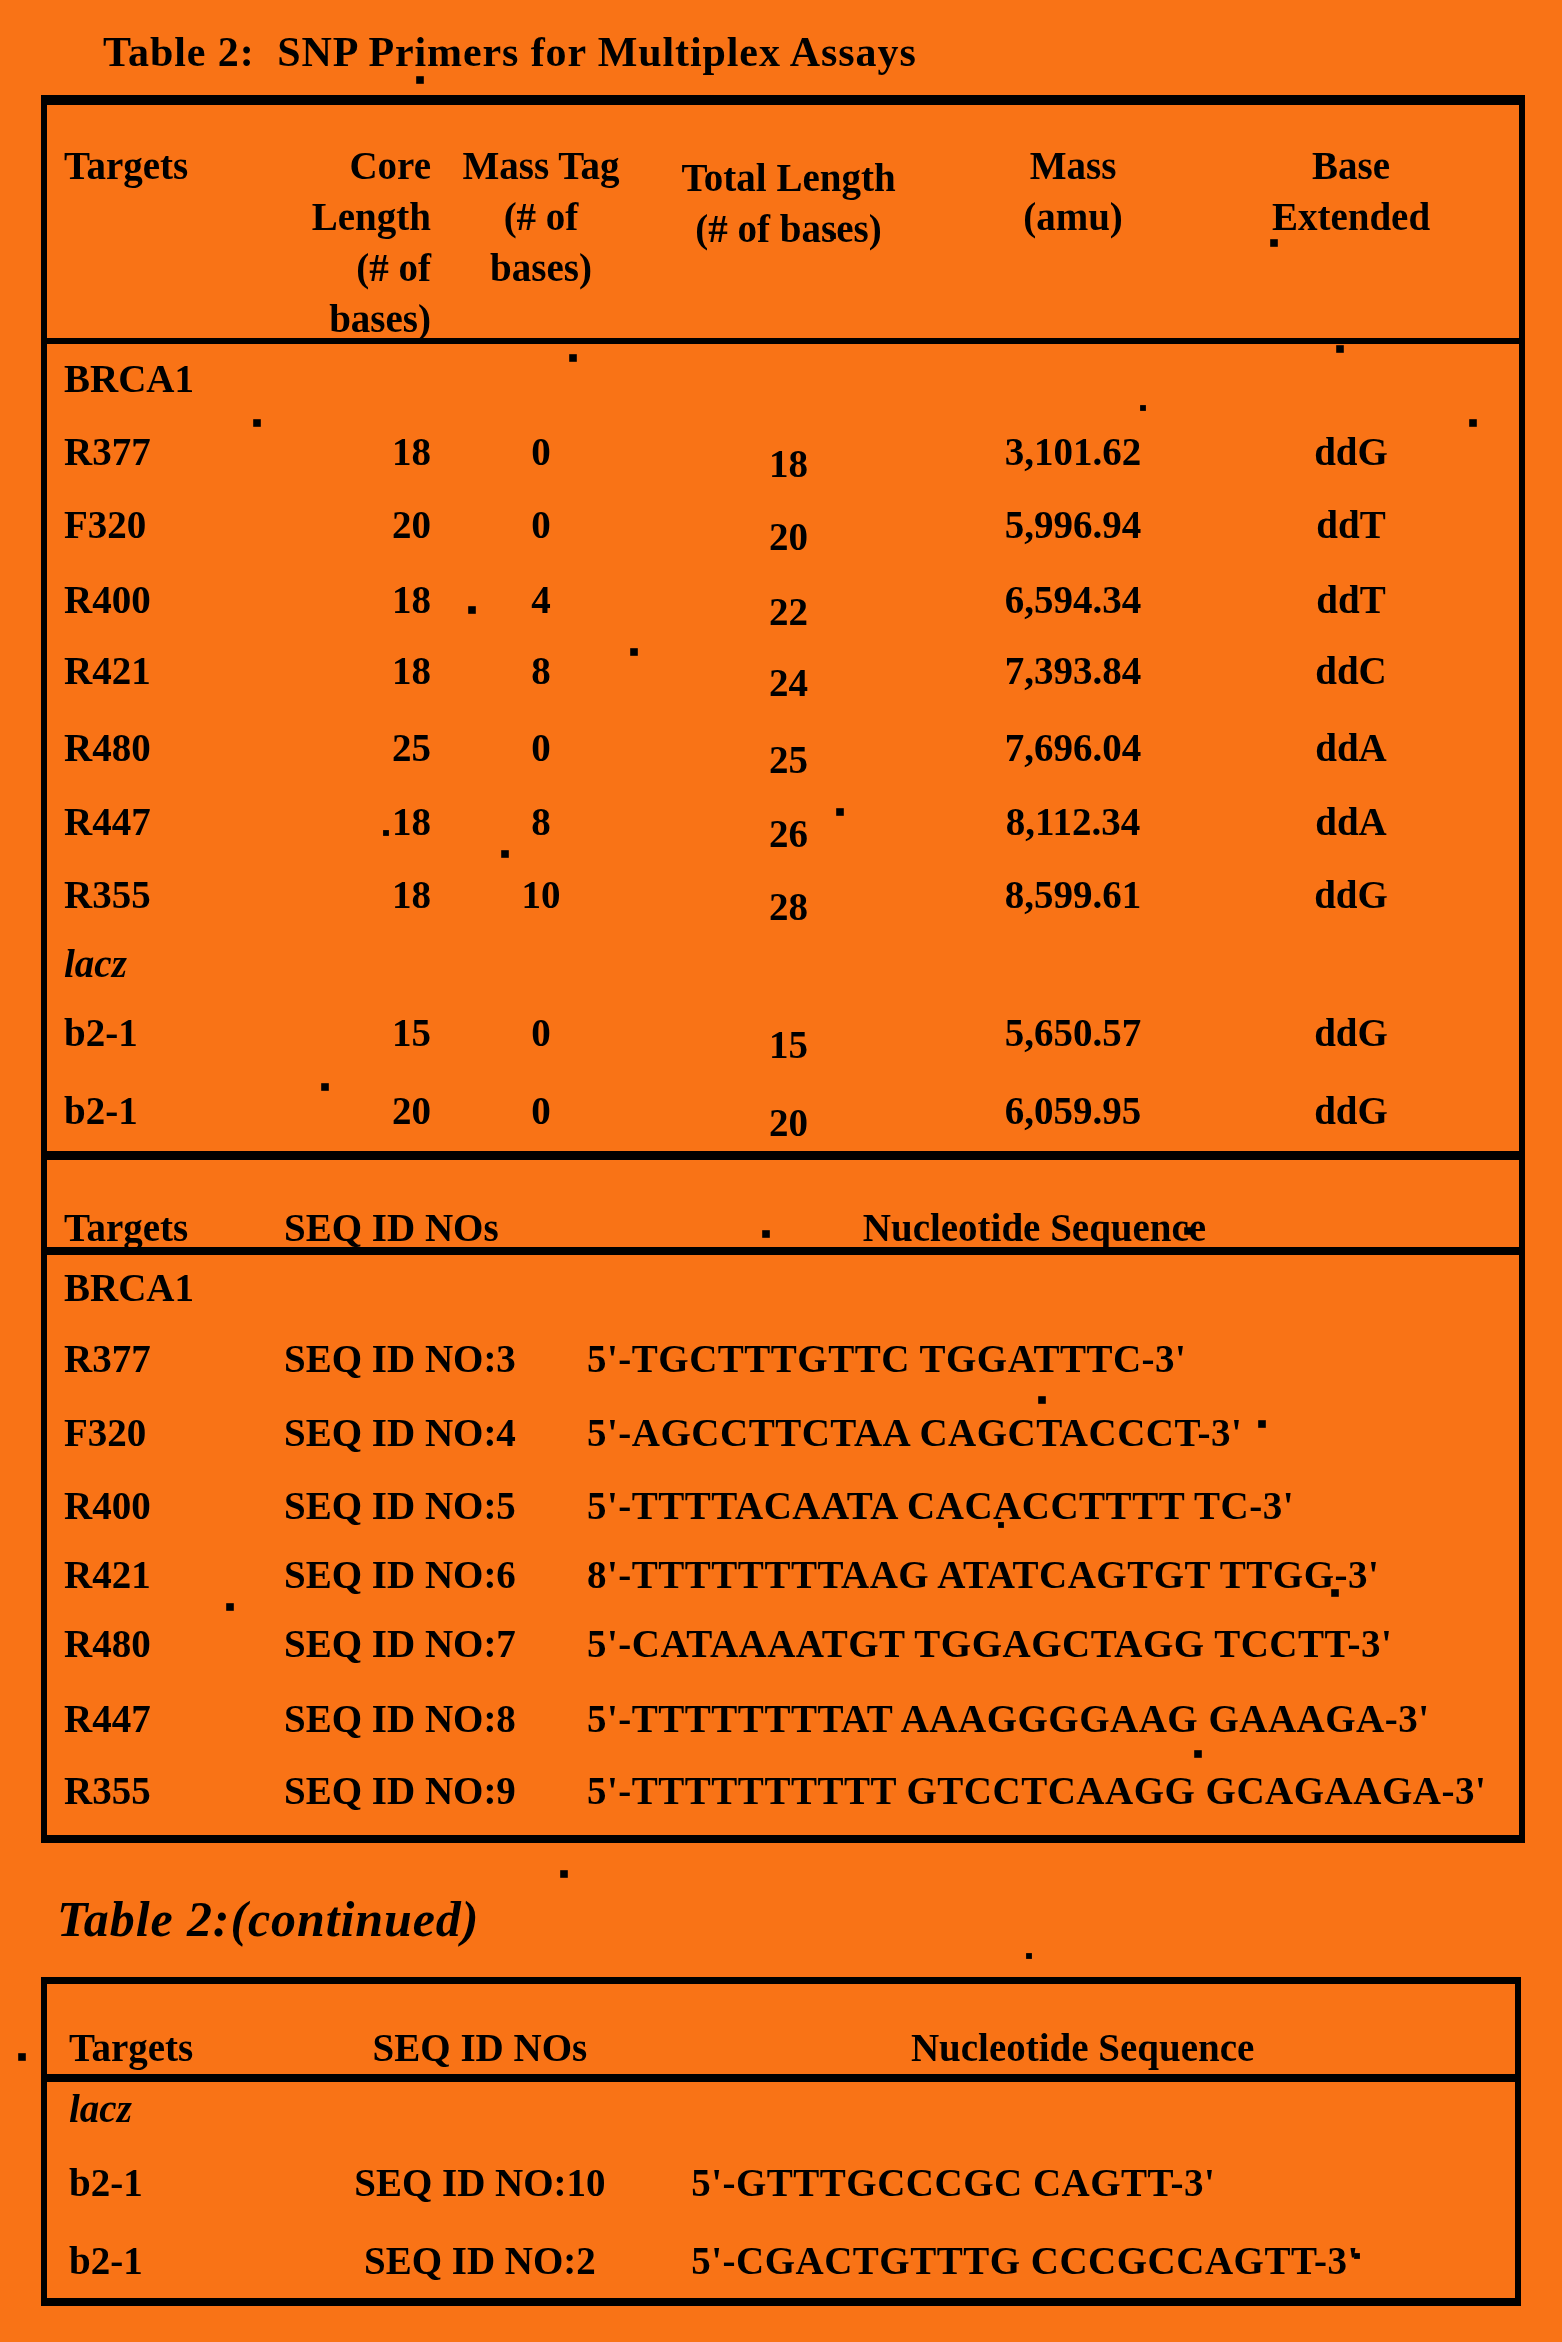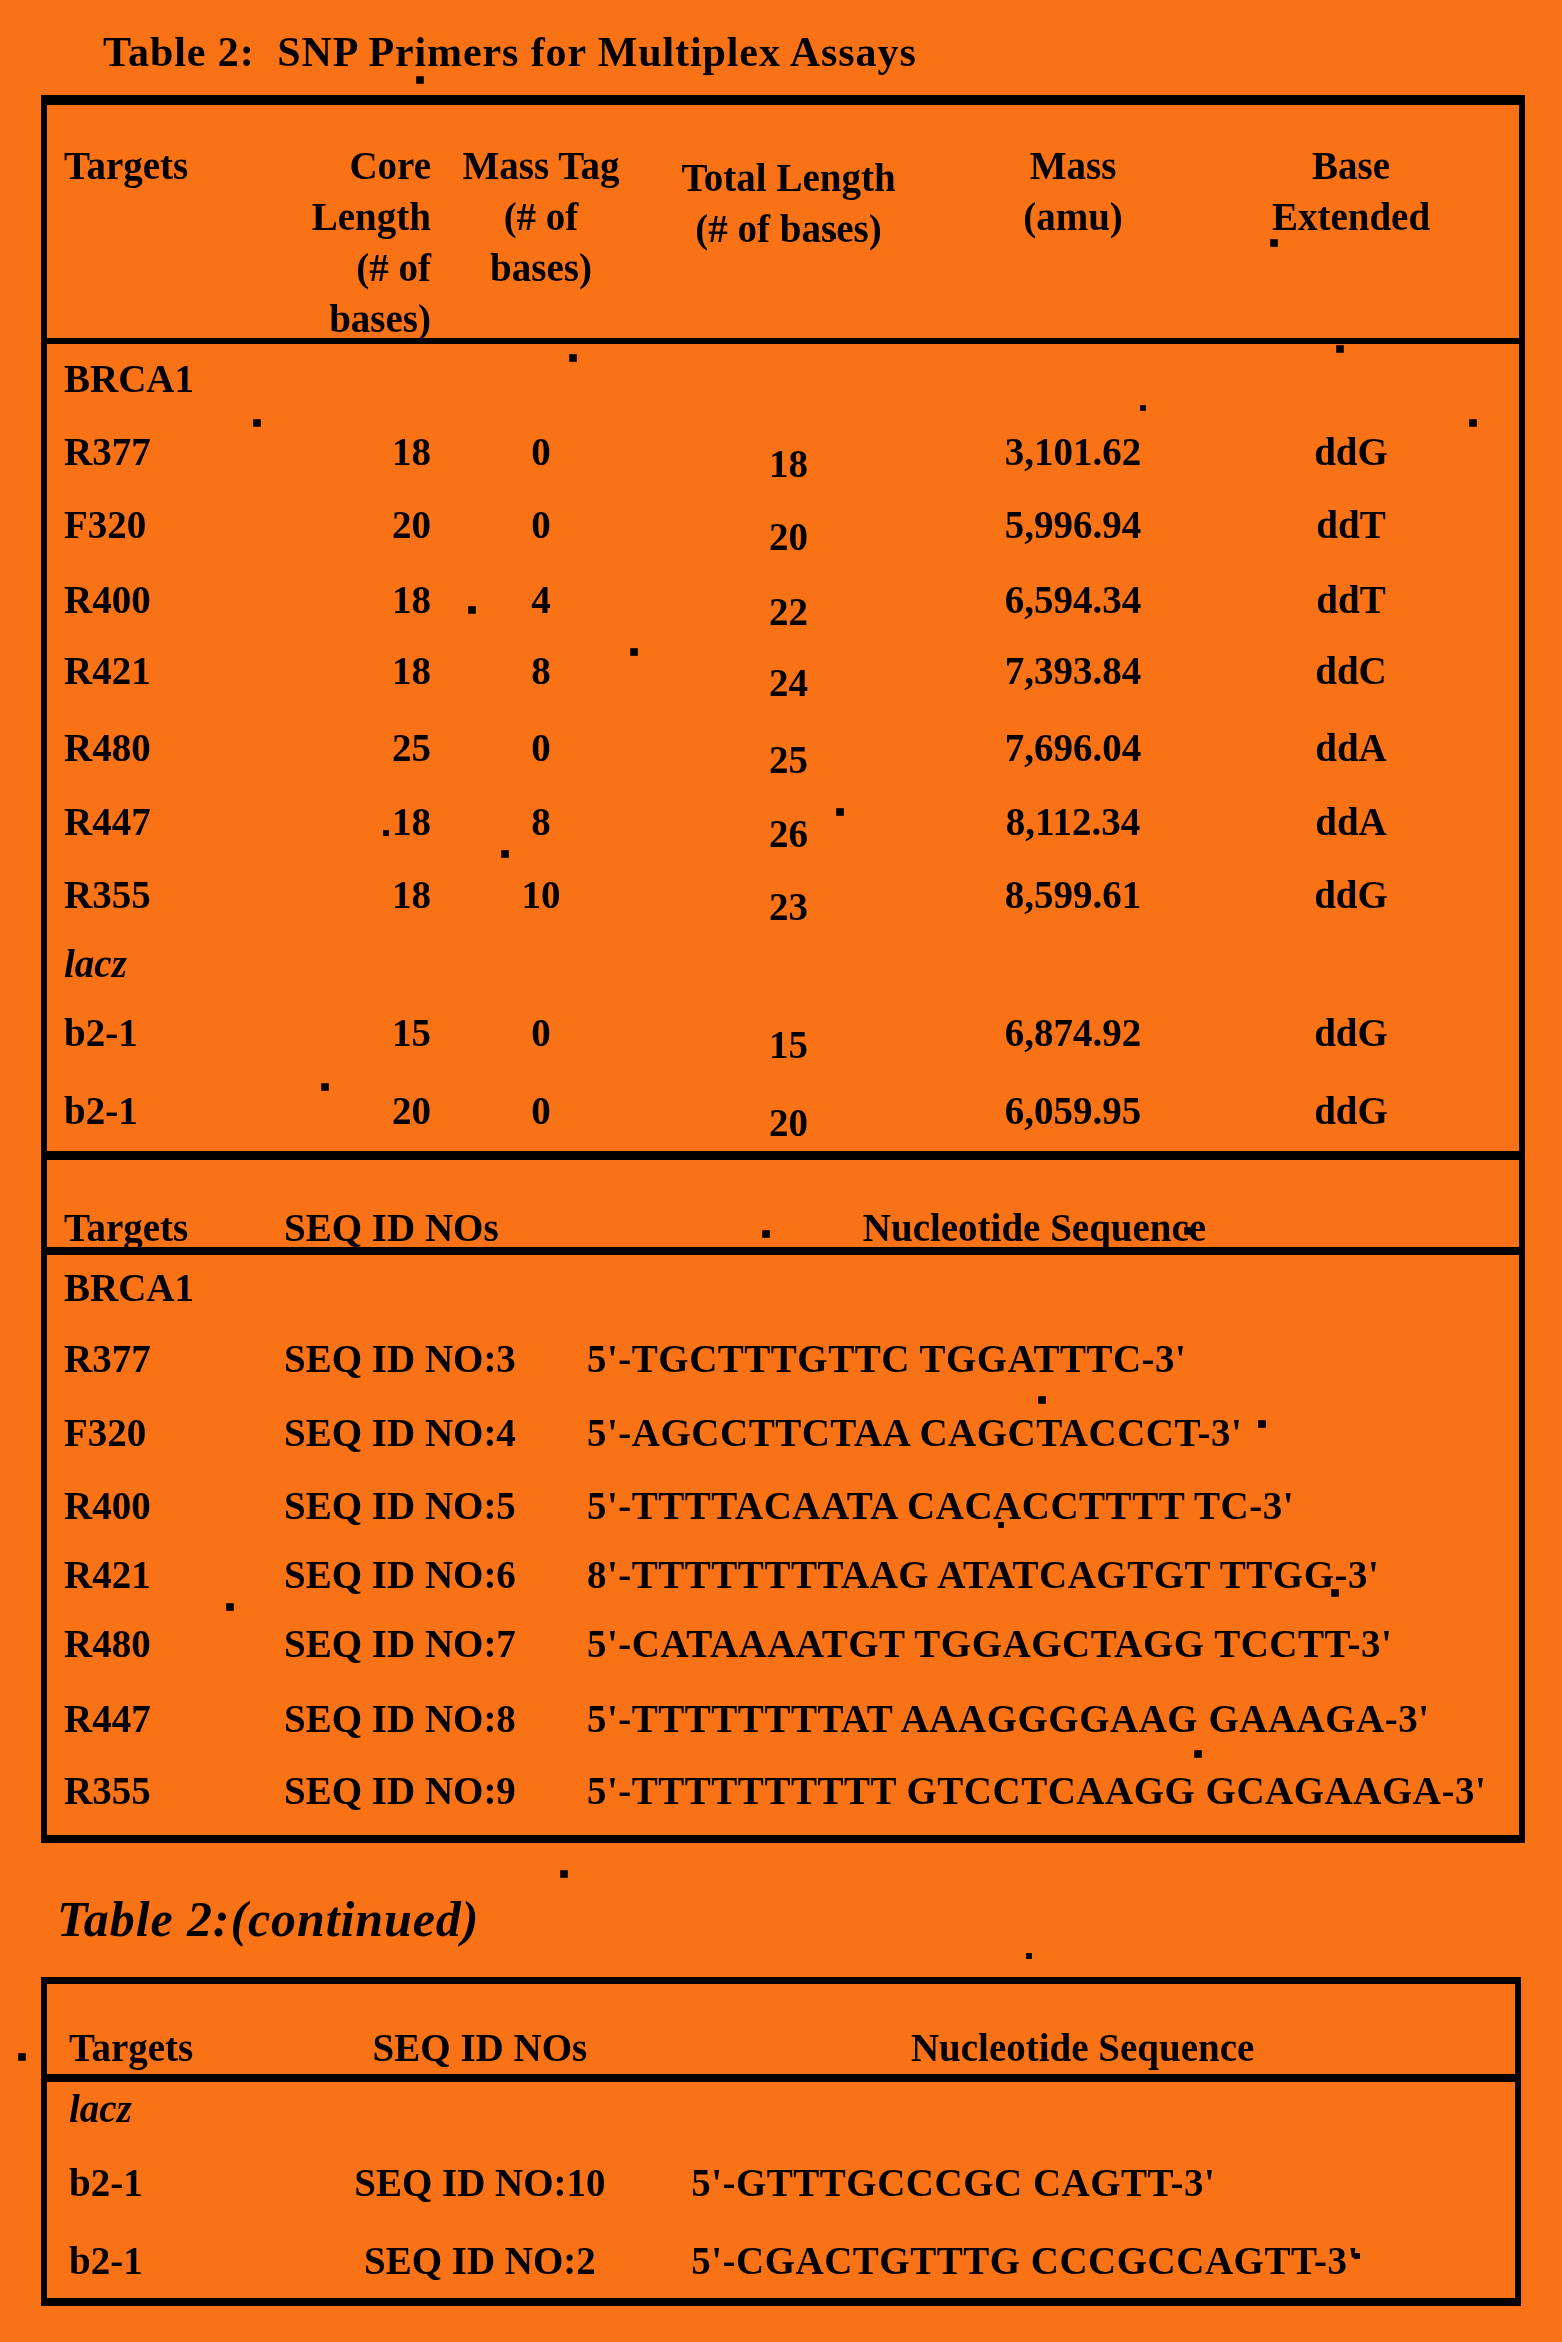--- a/index.html
+++ b/index.html
@@ -142,33 +142,33 @@
     <div class="c1">18</div>
     <div class="c2">8</div>
     <div class="c3">26</div>
     <div class="c4">8,112.34</div>
     <div class="c5">ddA</div>
   </div>
   <div class="t1row" style="top:872px;">
     <div class="c0">R355</div>
     <div class="c1">18</div>
     <div class="c2">10</div>
-    <div class="c3">23</div>
+    <div class="c3">28</div>
     <div class="c4">8,599.61</div>
     <div class="c5">ddG</div>
   </div>
   <div class="t1row" style="top:941px;">
     <div class="c0 italic">lacz</div>
   </div>
   <div class="t1row" style="top:1010px;">
     <div class="c0">b2-1</div>
     <div class="c1">15</div>
     <div class="c2">0</div>
     <div class="c3">15</div>
-    <div class="c4">6,874.92</div>
+    <div class="c4">5,650.57</div>
     <div class="c5">ddG</div>
   </div>
   <div class="t1row" style="top:1088px;">
     <div class="c0">b2-1</div>
     <div class="c1">20</div>
     <div class="c2">0</div>
     <div class="c3">20</div>
     <div class="c4">6,059.95</div>
     <div class="c5">ddG</div>
   </div>

